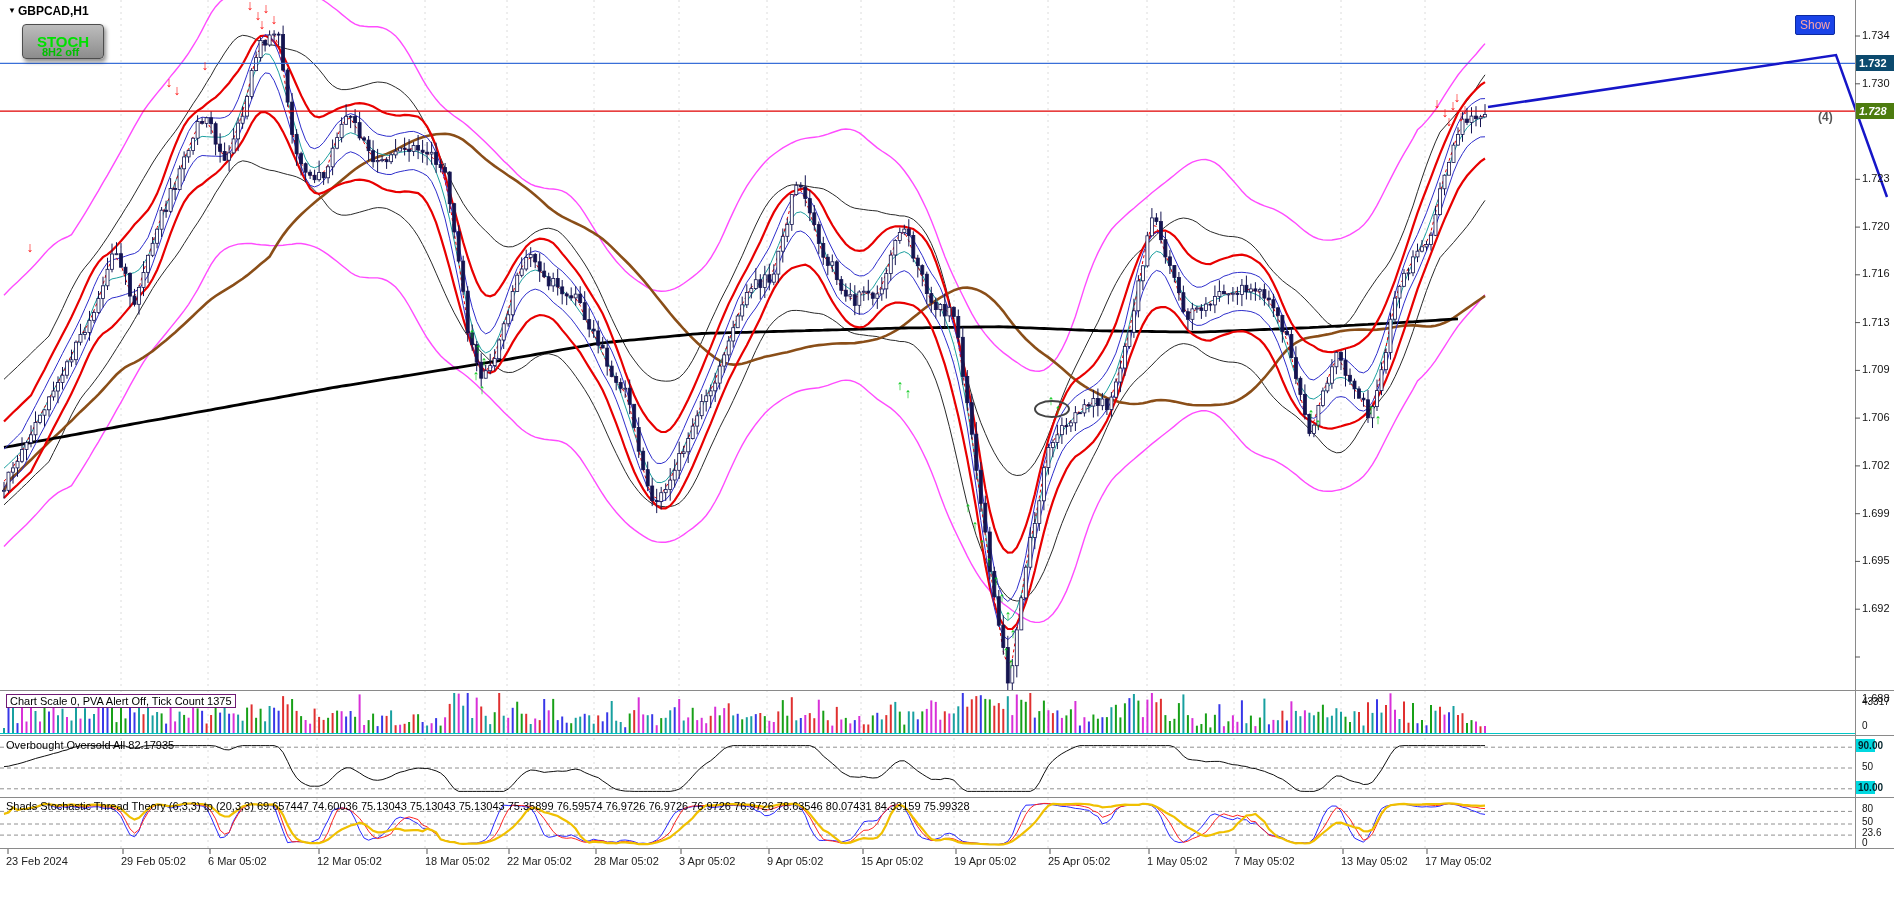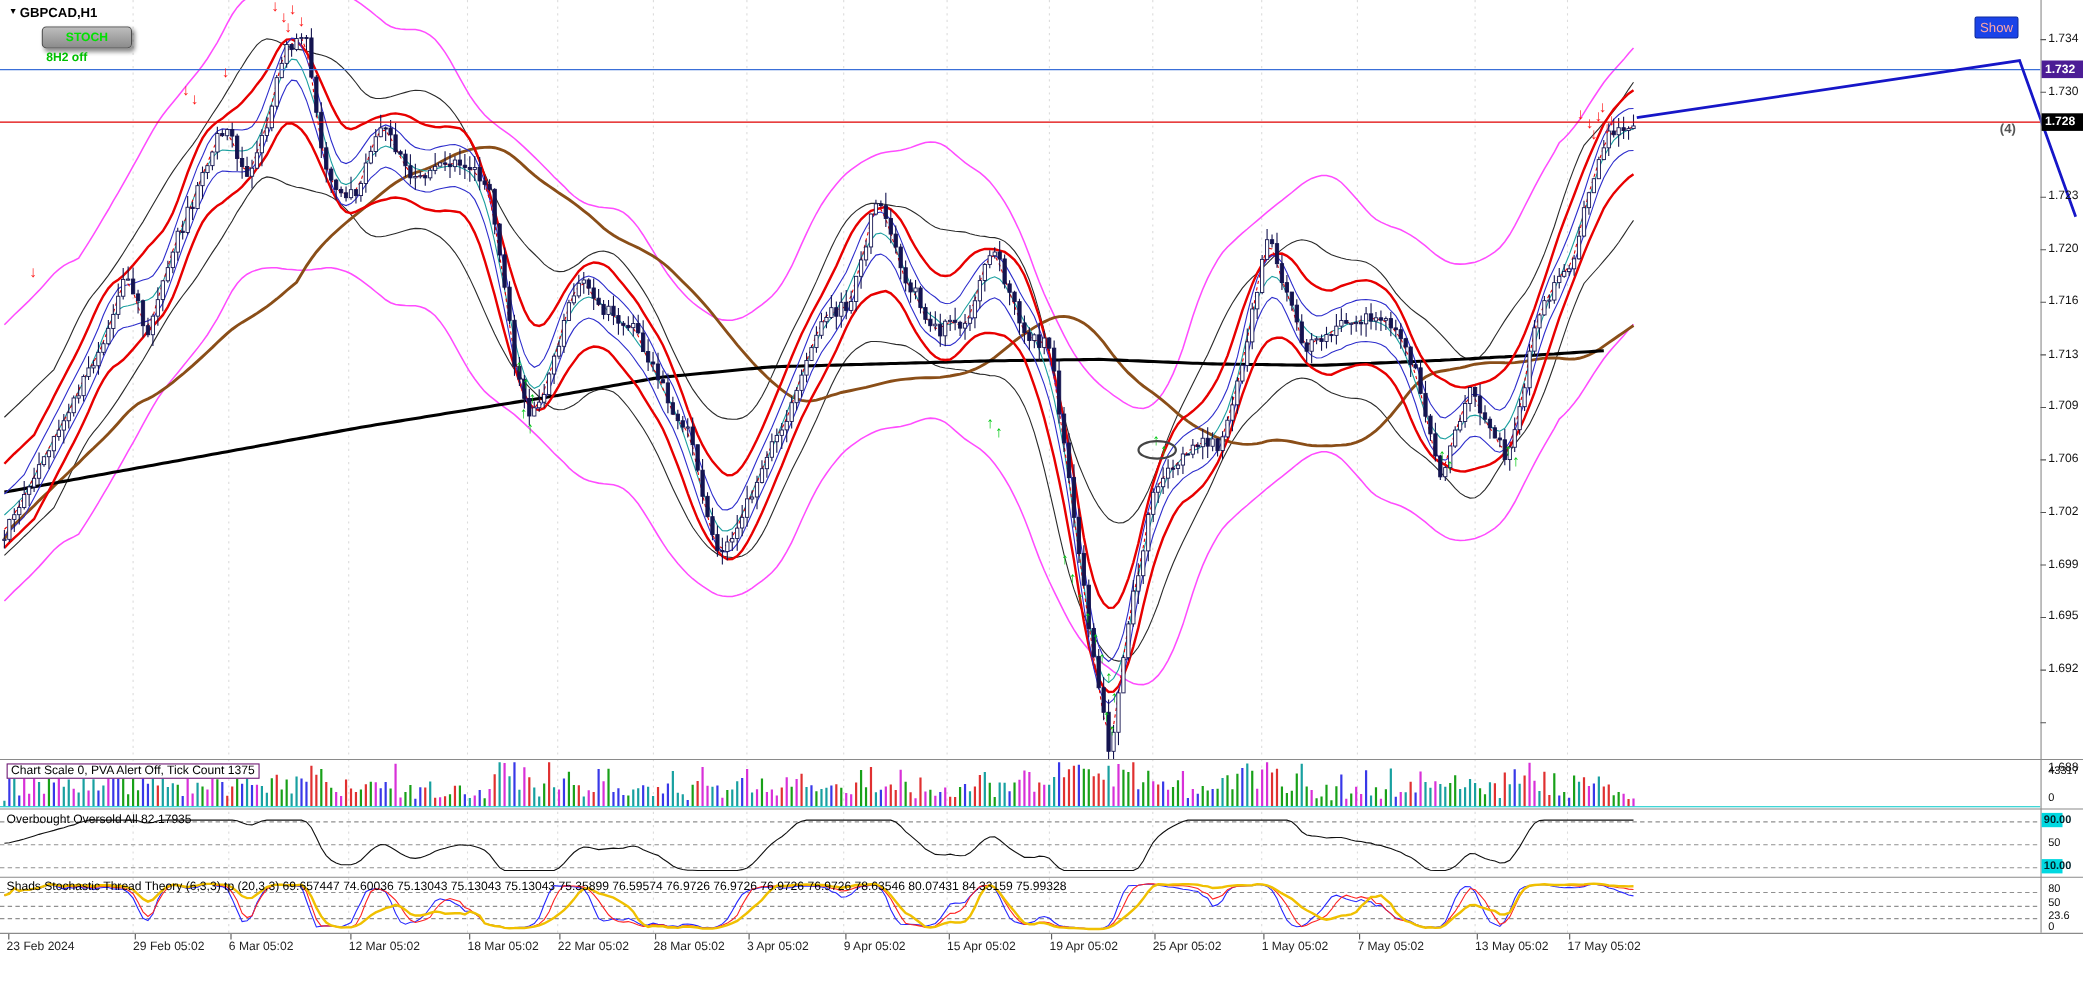--- a/index.html
+++ b/index.html
@@ -2,23 +2,23 @@
 <html><head>
 <meta charset="utf-8">
 <style>
   *{margin:0;padding:0;box-sizing:border-box}
   html,body{width:1894px;height:901px;overflow:hidden;background:#fff;
     font-family:"Liberation Sans",sans-serif}
   #app{position:relative;width:1894px;height:901px;background:#fff}
   #chart-svg{position:absolute;left:0;top:0}
   #symbol-label{position:absolute;left:8px;top:4px;font-size:12px;font-weight:bold;color:#000}
   #symbol-label .mk{font-size:8px;vertical-align:2px;margin-right:2px}
-  #stoch-btn{position:absolute;left:38px;top:24px;width:82px;height:20px;
+  #stoch-btn{position:absolute;left:22px;top:24px;width:82px;height:35px;
     background:linear-gradient(#bdbdbd,#8c8c8c);border:1px solid #4d4d4d;border-radius:4px;
-    color:#00e000;font-weight:bold;font-size:11px;font-family:"Liberation Sans",sans-serif;
+    color:#00e000;font-weight:bold;font-size:15px;font-family:"Liberation Sans",sans-serif;
     box-shadow:2px 3px 4px rgba(0,0,0,.45);cursor:pointer}
   #stoch-sub{position:absolute;left:42px;top:46px;font-size:11px;font-weight:bold;color:#00c000}
   #show-btn{position:absolute;left:1795px;top:15px;width:40px;height:20px;background:#1a43e8;
     color:#fca5a5;border:1px solid #0c2aa0;border-radius:2px;font-size:12px;
     font-family:"Liberation Sans",sans-serif;cursor:pointer}
   .price-tick{position:absolute;left:1862px;font-size:11px;color:#111;white-space:nowrap}
   .price-badge{position:absolute;left:1856px;width:38px;font-size:11px;font-weight:bold;
     color:#fff;padding:2px 3px;line-height:12px;white-space:nowrap}
   .scale-label{position:absolute;left:1862px;font-size:10px;color:#111;white-space:nowrap}
   .level-badge{position:absolute;left:1856px;width:19px;font-size:10px;background:#00d8e0;
@@ -1170,22 +1170,22 @@
     </svg>
 
   <div id="symbol-label">
     <span class="mk">▼</span><span>GBPCAD,H1</span>
   </div>
 
   <button id="stoch-btn">STOCH</button>
   <div id="stoch-sub">8H2 off</div>
   <button id="show-btn">Show</button>
 
-  <div class="price-badge" id="badge-blue" style="top: 55.296px; background: #4c1d95;">1.732</div>
-  <div class="price-badge" id="badge-red" style="top: 103.064px; background: #000000;">1.728</div>
+  <div class="price-badge" id="badge-blue" style="top: 55.296px; background: #0c4a6e;">1.732</div>
+  <div class="price-badge" id="badge-red" style="top: 103.064px; background: #4d7c0f; font-style: italic;">1.728</div>
 
   <div class="pane-title boxed" id="vol-title" style="top:694px">Chart Scale 0,  PVA Alert Off,  Tick Count 1375</div>
   <div class="pane-title" id="osc-title" style="top:739px">Overbought  Oversold  All 82.17935</div>
   <div class="pane-title" id="sto-title" style="top:800px">Shads Stochastic Thread Theory (6,3,3) tp (20,3,3) 69.657447 74.60036 75.13043 75.13043 75.13043 75.35899 76.59574 76.9726 76.9726 76.9726 76.9726 78.63546 80.07431 84.33159 75.99328</div>
 
 
 <div class="price-tick" style="top: 29px;">1.734</div>
     <div class="price-tick" style="top: 76.768px;">1.730</div>
     <div class="price-tick" style="top: 172.304px;">1.723</div>
     <div class="price-tick" style="top: 220.072px;">1.720</div>

